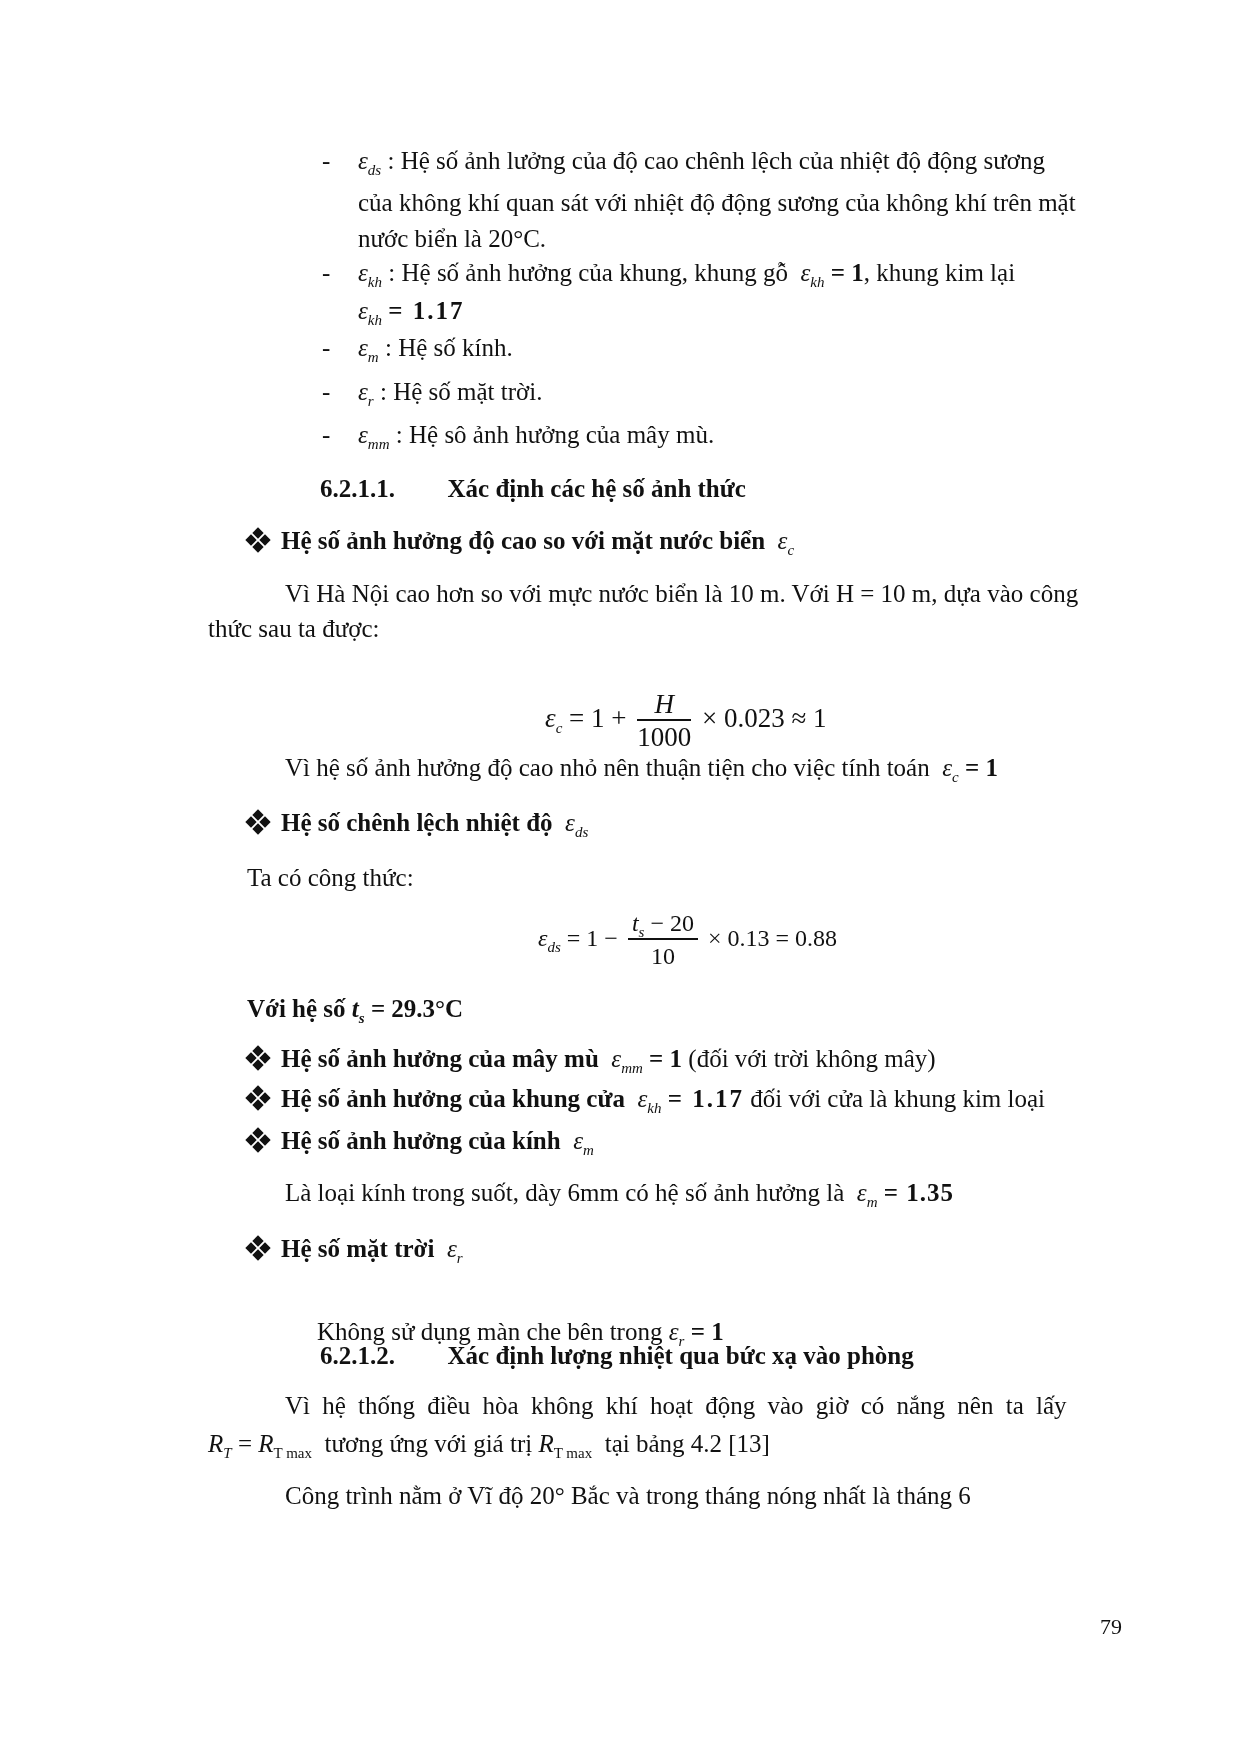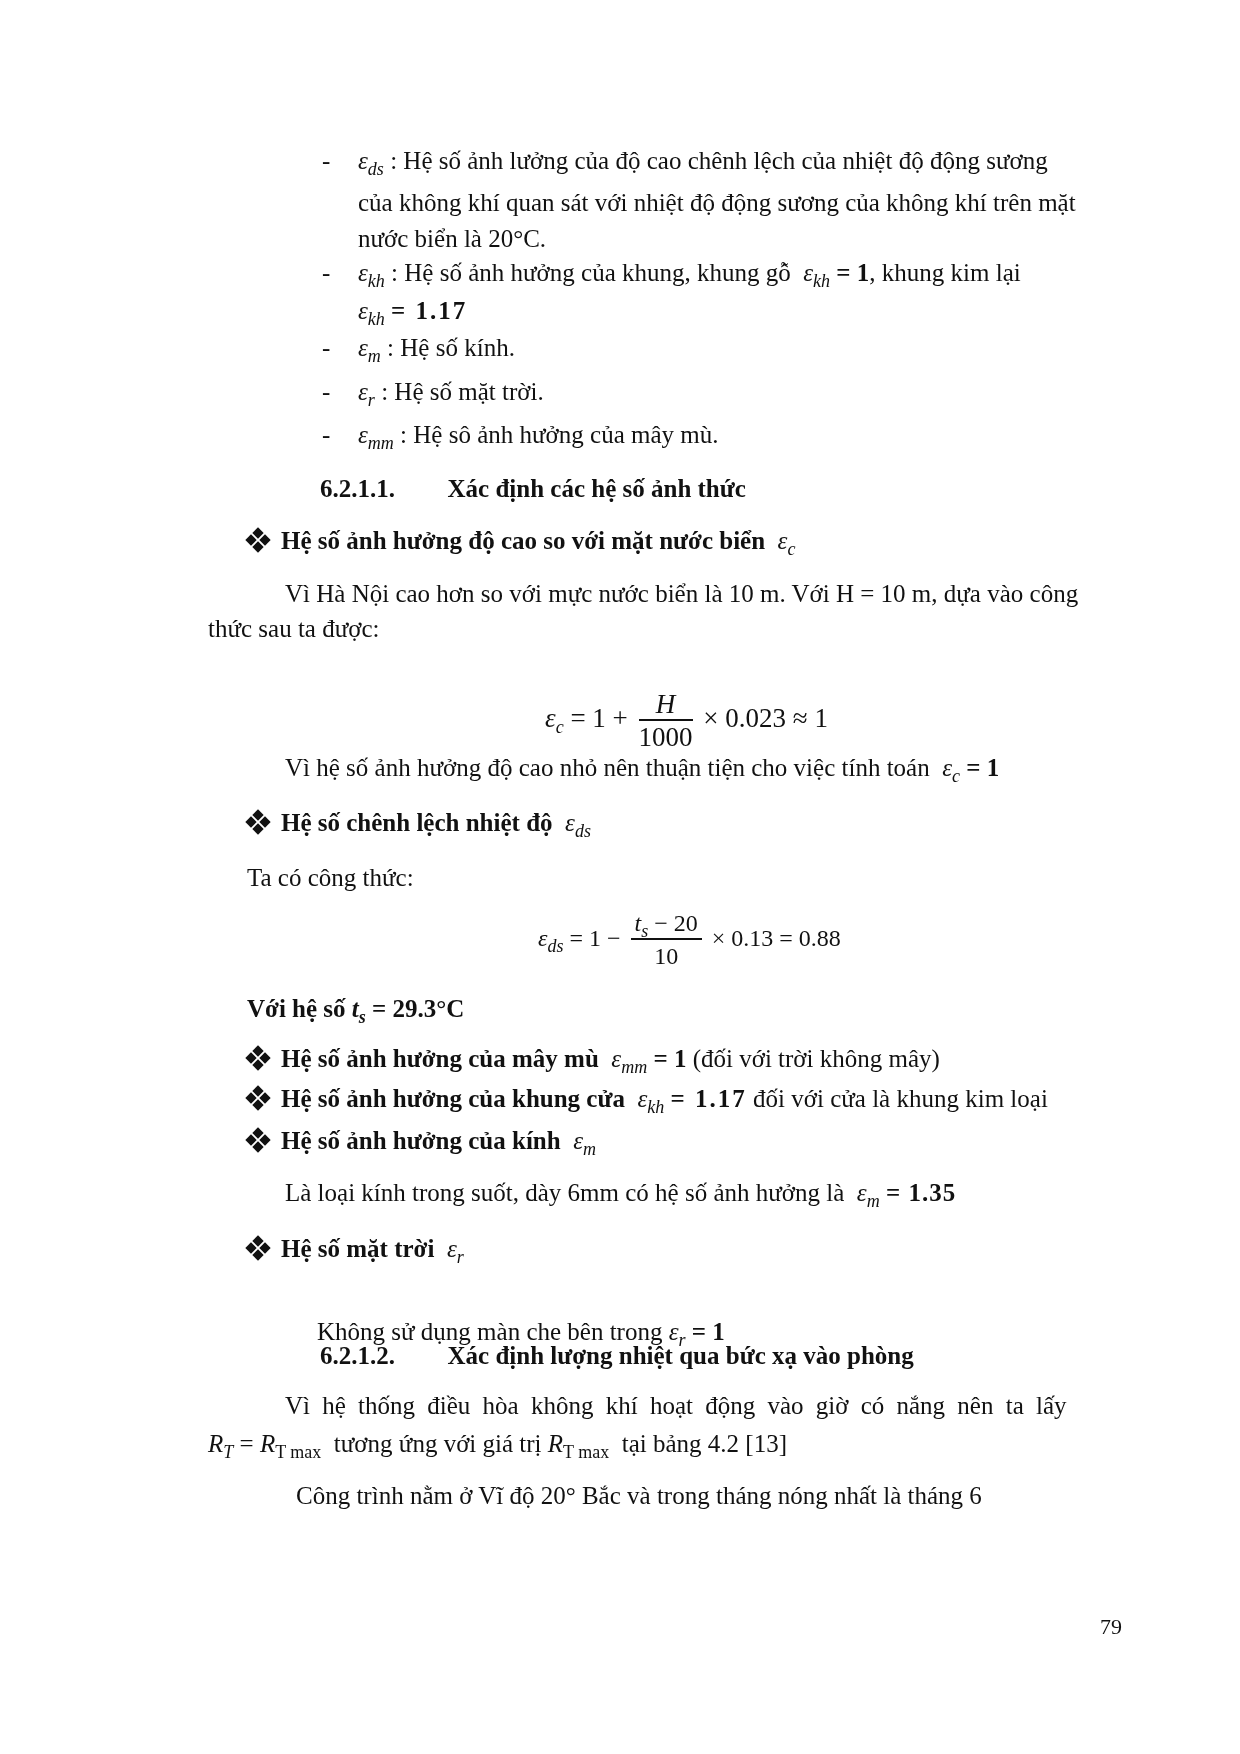--- a/index.html
+++ b/index.html
@@ -2,21 +2,21 @@
 <html><head>
 <meta charset="utf-8">
 <style>
   html, body { margin: 0; padding: 0; background: #ffffff; }
   body { width: 1240px; height: 1754px; position: relative; overflow: hidden;
          font-family: "Liberation Serif", "DejaVu Serif", serif; color: #111; }
   .ln { position: absolute; white-space: nowrap; font-size: 25px; line-height: 30px; }
   .b { font-weight: bold; }
   .m { font-family: "Liberation Serif", serif; font-style: italic; }
   .mu { font-family: "Liberation Serif", serif; }
-  sub { font-size: 18px; vertical-align: -6px; line-height: 0; }
+  sub { font-size: 15px; vertical-align: -6px; line-height: 0; }
   .dash { position: absolute; font-size: 25px; line-height: 30px; }
   .diamond { display: inline-block; width: 22px; height: 22px; position: relative; vertical-align: -2px; margin-right: 12px; }
   .diamond i { position: absolute; width: 8px; height: 8px; background: #111; transform: rotate(45deg); }
   .diamond i:nth-child(1) { left: 7px; top: 0px; }
   .diamond i:nth-child(2) { left: 0px; top: 7px; }
   .diamond i:nth-child(3) { left: 14px; top: 7px; }
   .diamond i:nth-child(4) { left: 7px; top: 14px; }
   .frac { display: inline-block; vertical-align: middle; text-align: center; margin: 0 4px; }
   .frac .num { display: block; border-bottom: 2px solid #111; padding: 0 4px; line-height: 30px; }
   .frac .den { display: block; line-height: 32px; }
@@ -158,15 +158,15 @@
 </div>
 <div class="ln" style="left:285px; top:1391px; width:835px; word-spacing:6px;">Vì hệ thống điều hòa không khí hoạt động vào giờ có nắng nên ta lấy</div>
 <div class="ln" style="left:208px; top:1429px;">
   <span class="m">R</span><sub class="m">T</sub>
   <span>=</span>
   <span class="m">R</span><sub>T max</sub>
   &nbsp;<span>tương ứng với giá trị</span>
   <span class="m">R</span><sub>T max</sub>
   &nbsp;<span>tại bảng 4.2 [13]</span>
 </div>
-<div class="ln" style="left:296px; top:1481px;font-family:Liberation Serif, serif;">Công trình nằm ở Vĩ độ 20° Bắc và trong tháng nóng nhất là tháng 6</div>
+<div class="ln" style="left:285px; top:1481px;font-family:Liberation Serif, serif;">Công trình nằm ở Vĩ độ 20° Bắc và trong tháng nóng nhất là tháng 6</div>
 
 <div class="pagenum" style="left:1100px; top:1614px;">79</div>
 
 </body></html>

